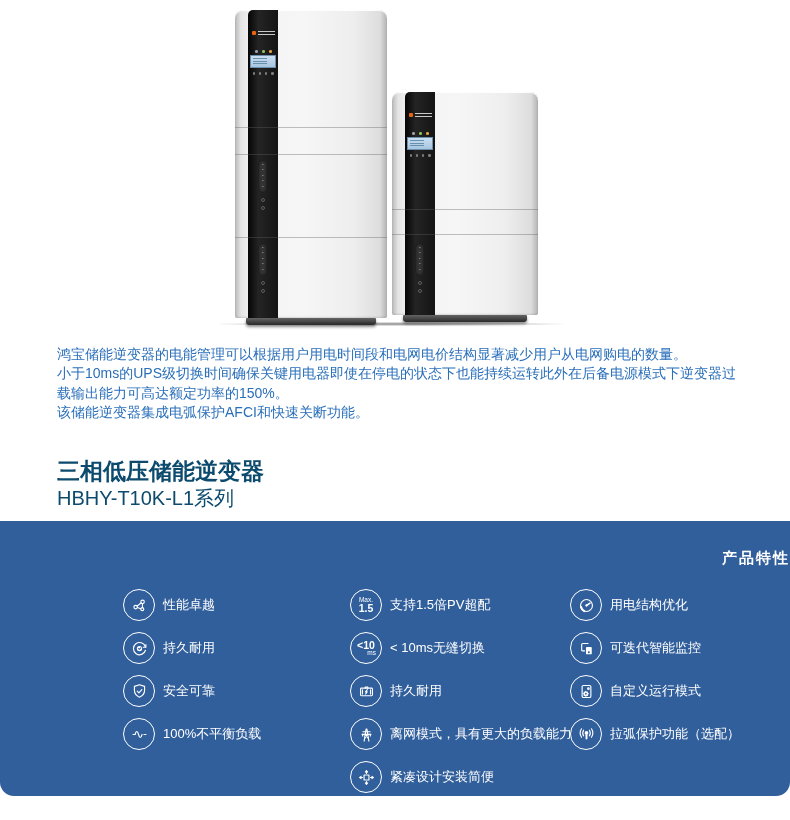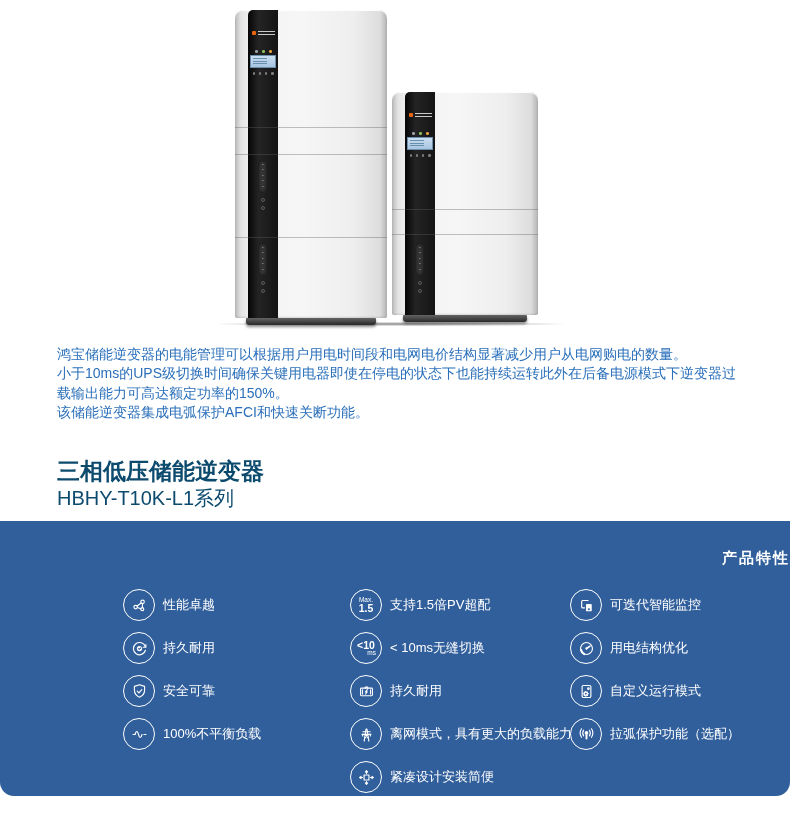--- a/index.html
+++ b/index.html
@@ -258,41 +258,41 @@
               </svg>
           </span>
           <span class="flb">紧凑设计安装简便</span>
         </div>
       </div>
 
       <div class="colC">
         <div class="feat">
           <span class="fic">
             <svg viewBox="0 0 24 24">
-                <path d="M13.8 6.3H7.6a1.1 1.1 0 0 0-1.1 1.1v6.2a1.1 1.1 0 0 0 1.1 1.1h2.2"></path>
-                <rect x="11.4" y="10.4" width="6.6" height="8.2" rx="1" fill="#ffffff" stroke="none"></rect>
-                <circle cx="14.7" cy="16.3" r="1.2" fill="#315f9c" stroke="none"></circle>
-              </svg>
-          </span>
-          <span class="flb">可迭代智能监控</span>
-        </div>
-        <div class="feat">
-          <span class="fic">
-            <svg viewBox="0 0 24 24">
                 <circle cx="12" cy="12" r="6.8"></circle>
                 <path d="M5.8 13.8a6.8 6.8 0 0 0 3.6 4.6" stroke-width="2.4"></path>
                 <path d="M12 12l4-2.7" stroke-width="1.8"></path>
                 <circle cx="12" cy="12" r="1.3" fill="#ffffff" stroke="none"></circle>
               </svg>
           </span>
           <span class="flb">用电结构优化</span>
         </div>
         <div class="feat">
           <span class="fic">
             <svg viewBox="0 0 24 24">
+                <path d="M13.8 6.3H7.6a1.1 1.1 0 0 0-1.1 1.1v6.2a1.1 1.1 0 0 0 1.1 1.1h2.2"></path>
+                <rect x="11.4" y="10.4" width="6.6" height="8.2" rx="1" fill="#ffffff" stroke="none"></rect>
+                <circle cx="14.7" cy="16.3" r="1.2" fill="#315f9c" stroke="none"></circle>
+              </svg>
+          </span>
+          <span class="flb">可迭代智能监控</span>
+        </div>
+        <div class="feat">
+          <span class="fic">
+            <svg viewBox="0 0 24 24">
                 <rect x="7" y="5.2" width="10" height="13.6" rx="1.5"></rect>
                 <circle cx="14.2" cy="8.8" r="0.9"></circle>
                 <circle cx="11.2" cy="14.6" r="1.9"></circle>
                 <path d="M11.2 11.8v1M11.2 16.4v1M8.4 14.6h1M13.3 14.6h1M9.3 12.7l.7.7M12.4 15.8l.7.7M13.1 12.7l-.7.7M10 15.8l-.7.7"></path>
               </svg>
           </span>
           <span class="flb">自定义运行模式</span>
         </div>
         <div class="feat">
           <span class="fic">

